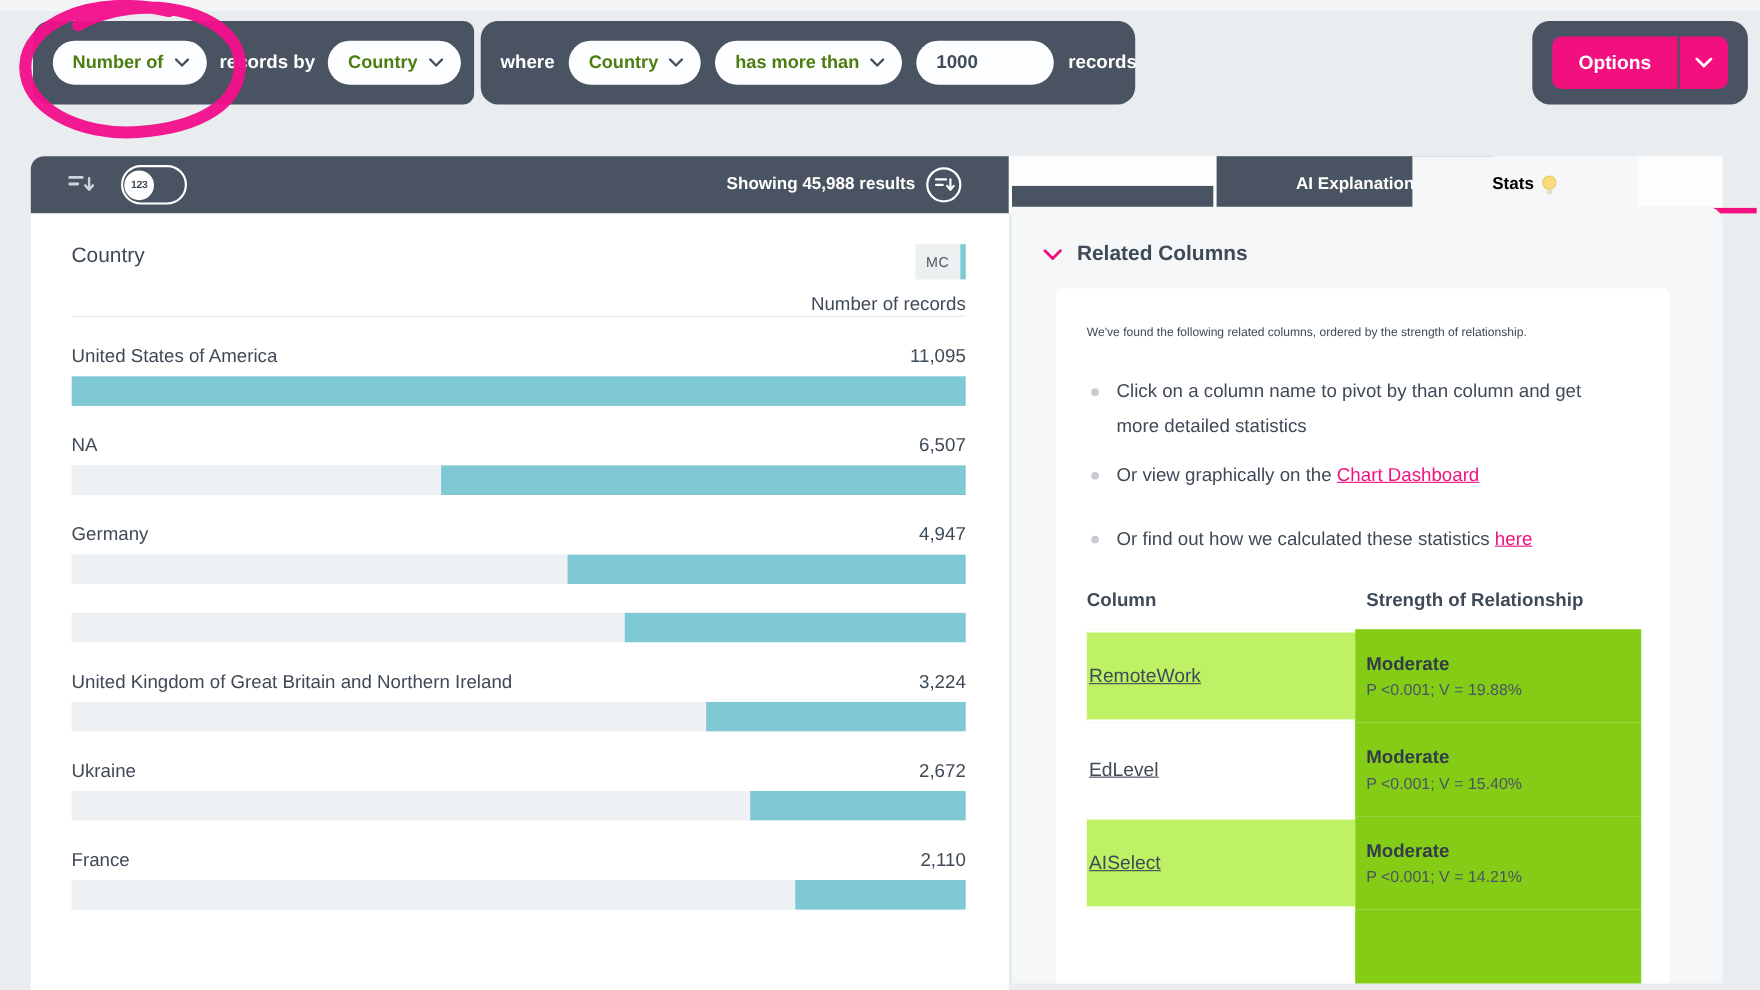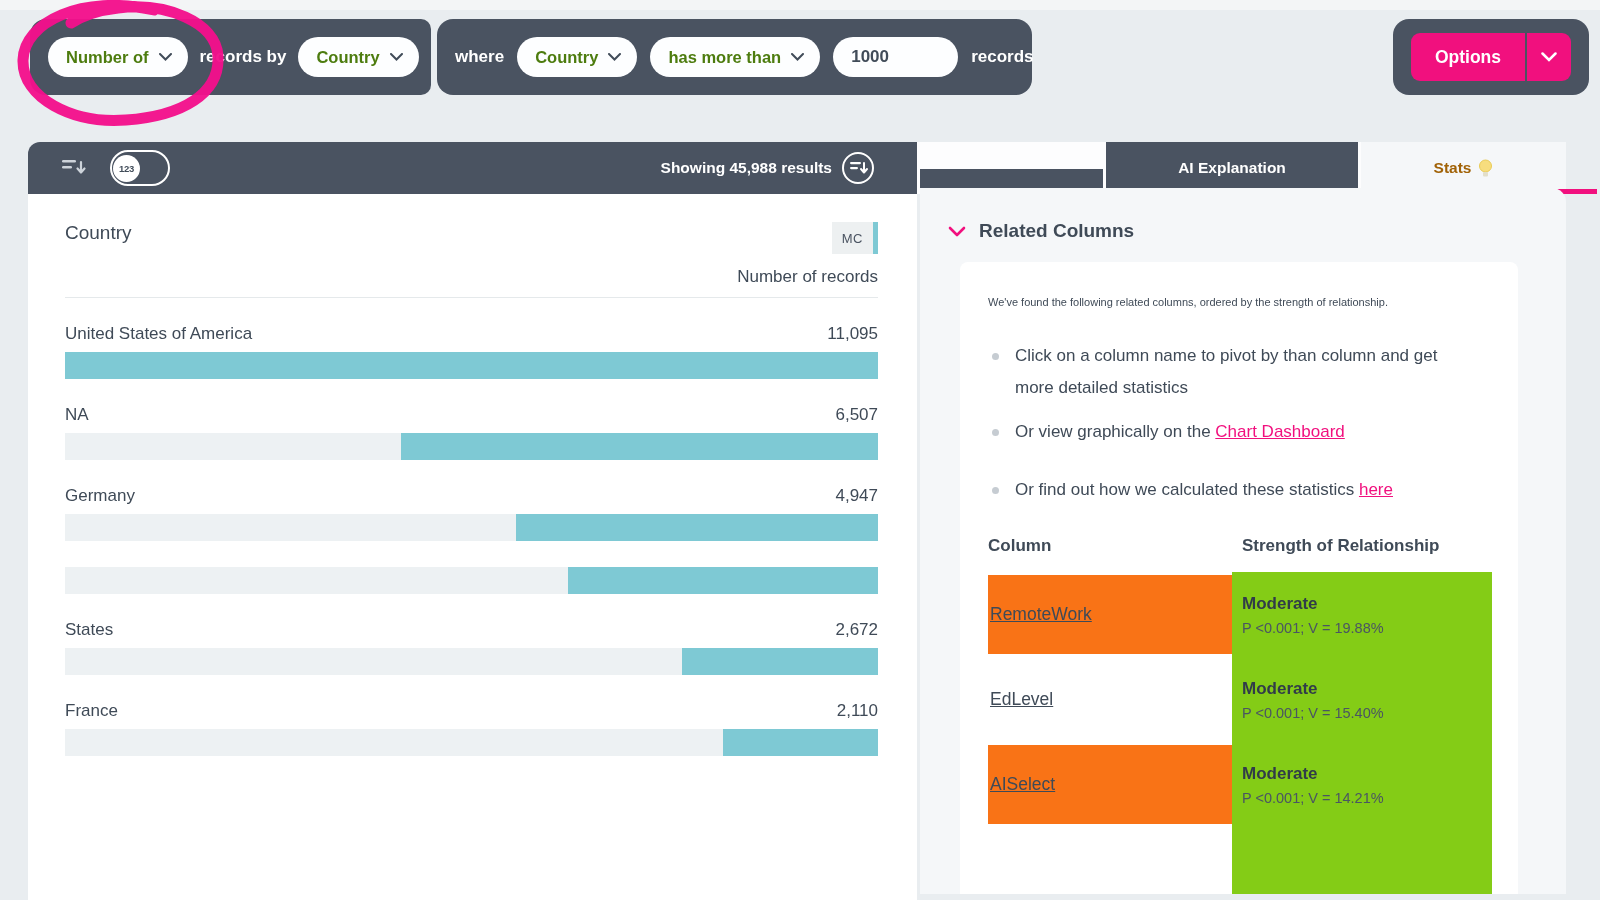--- a/index.html
+++ b/index.html
@@ -67,39 +67,39 @@
   }
   .hdr-right { margin-left:auto; display:flex; align-items:center; gap:9px; }
   .showing-text { color:#fff; font-size:15.5px; font-weight:600; }
   .tab {
     position:absolute; top:142px; height:52px; background:#4a5361;
     display:flex; align-items:center; justify-content:center; gap:7px;
     color:#fff; font-size:15.5px; font-weight:600; cursor:pointer; border:none; font-family:inherit;
   }
   .tab-learn { left:920px; width:183px;margin-top:27px; }
   .tab-ai { left:1106px; width:252px; }
-  .tab-stats { left:1361px; width:205px; background:#f5f7f9; color:#a16207; }
+  .tab-stats { left:1284px; width:205px; background:#f5f7f9; color:#000000; }
   .tab-underline { position:absolute; left:1361px; top:189px; width:236px; height:5px; background:#f1107e; }
 
   
   .chart-panel {
     position:absolute; left:28px; top:194px; width:889px; height:706px;
     background:#ffffff; padding:28px 39px 0 37px; overflow:hidden;
   }
   .chart-head { display:flex; align-items:flex-start; justify-content:space-between; }
   .chart-title { font-size:19px; font-weight:500; color:#3f4a57; }
   .mc-badge { display:flex; align-items:stretch; height:32px; cursor:pointer; }
   .mc-badge .mc-label {
     background:#edf0f1; color:#4a5361; font-size:13px; letter-spacing:0.5px;
     display:flex; align-items:center; padding:0 10px;
   }
   .mc-badge .mc-strip { width:5px; background:#7ec9d4; }
   .chart-subhead {
     text-align:right; font-size:17px; font-weight:500; color:#3f4a57;
-    margin-top:13px; padding-bottom:10px; border-bottom:1px solid #e5e9eb;
+    margin-top:13px; border-bottom:1px solid #e5e9eb;
   }
   .chart-rows { margin-top:6px; }
   .chart-row { margin-top:26px; }
   .chart-row-line { display:flex; justify-content:space-between; font-size:17px; color:#3f4a57; margin-bottom:8px; }
   .bar-track { position:relative; height:27px; background:#edf1f3; overflow:hidden; cursor:pointer; }
   .bar-fill { position:absolute; right:0; top:0; bottom:0; background:#7ec9d4; }
 
   
   .stats-panel {
     position:absolute; left:920px; top:188px; width:646px; height:706px;
@@ -126,21 +126,21 @@
 
   .rel-table { margin-top:30px; width:504px; }
   .rel-thead { display:grid; grid-template-columns:244px 260px; padding-bottom:16px; }
   .rel-th { font-size:17px; font-weight:700; color:#3f4a57; }
   .rel-th:last-child { padding-left:10px; }
   .rel-row { display:grid; grid-template-columns:244px 260px; height:85px; }
   .cell-col {
     display:flex; align-items:center; padding-left:2px;
     border-top:3px solid #fff; border-bottom:3px solid #fff;
   }
-  .cell-col.zebra { background:#f97316; }
+  .cell-col.zebra { background:#bef264; }
   .col-link { font-size:17.5px; font-weight:500; color:#3f4a57; text-decoration:underline; cursor:pointer; }
   .cell-strength {
     background:#84cc16; display:flex; flex-direction:column; justify-content:center;
     gap:6px; padding-left:10px;
   }
   .strength-main { font-size:17px; font-weight:600; color:#313c49; }
   .strength-detail { font-size:14.5px; color:#4a5563; }
 
   .icon-dim { color:#cdd3da; }
   .bulb { transform:translateY(1px); }
@@ -271,21 +271,30 @@
           <div class="bar-fill" style="width: 44.5877%;"></div>
         </div>
     </div>
     <div class="chart-row">
       <div class="bar-track">
           <div class="bar-fill" style="width: 38.1343%;"></div>
         </div>
     </div>
     <div class="chart-row">
       <div class="chart-row-line">
-        <span>States</span>
+        <span>United Kingdom of Great Britain and Northern Ireland</span>
+        <span>3,224</span>
+      </div>
+      <div class="bar-track">
+          <div class="bar-fill" style="width: 29.0581%;"></div>
+        </div>
+    </div>
+    <div class="chart-row">
+      <div class="chart-row-line">
+        <span>Ukraine</span>
         <span>2,672</span>
       </div>
       <div class="bar-track">
           <div class="bar-fill" style="width: 24.0829%;"></div>
         </div>
     </div>
     <div class="chart-row">
       <div class="chart-row-line">
         <span>France</span>
         <span>2,110</span>

